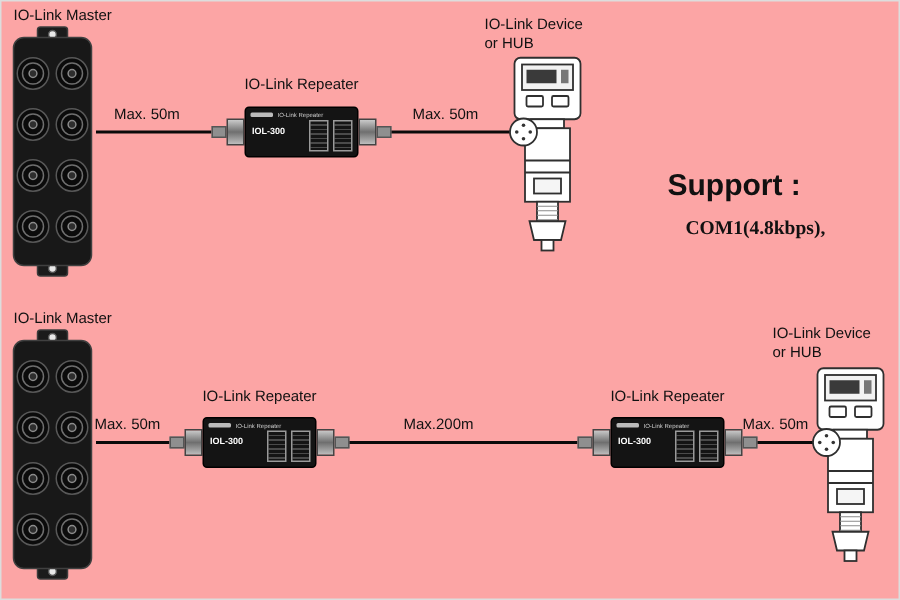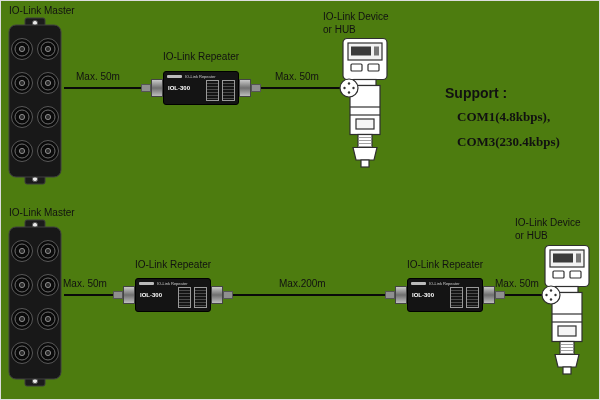--- a/index.html
+++ b/index.html
@@ -1,17 +1,17 @@
 <!DOCTYPE html>
 <html><head>
 <meta charset="utf-8">
 <style>
   html,body{margin:0;padding:0;background:#fff;}
   .canvas{
-    position:relative;width:600px;height:400px;background:#4d7c0f;
+    position:relative;width:600px;height:400px;background:#fca5a5;
     border:1px solid #ddd;box-sizing:border-box;overflow:hidden;
     font-family:"Liberation Sans", sans-serif;color:#111;
   }
   .comp-label{position:absolute;font-size:10px;color:#111;white-space:nowrap;}
   .dev-label{position:absolute;font-size:10px;color:#111;text-align:left;line-height:1.25;}
   .rep-label{position:absolute;font-size:10px;color:#111;text-align:center;white-space:nowrap;}
   .wire{position:absolute;height:2px;background:#0a0a0a;}
   .seg-label{position:absolute;font-size:10px;color:#111;white-space:nowrap;}
   .master-svg,.device-svg{position:absolute;}
   
@@ -22,21 +22,21 @@
   .nut.left{left:10px;} .nut.right{right:10px;}
   .rep-body{position:absolute;left:22px;top:5px;width:76px;height:34px;background:#141414;border:1px solid #000;border-radius:3px;box-sizing:border-box;}
   .rep-brand-mark{position:absolute;left:3px;top:3px;width:15px;height:3px;background:#d8d8d8;border-radius:1px;opacity:.85;}
   .rep-title{position:absolute;left:21px;top:2px;font-size:4px;line-height:5px;color:#cfcfcf;white-space:nowrap;}
   .rep-model{position:absolute;left:4px;top:13px;font-size:6px;line-height:7px;font-weight:bold;color:#fff;white-space:nowrap;}
   .pin-table{position:absolute;top:8px;width:13px;height:21px;border:1px solid #9a9a9a;box-sizing:border-box;
     background:repeating-linear-gradient(#141414 0 2px,#4a4a4a 2px 3px);}
   .pin-table.t1{right:19px;} .pin-table.t2{right:3px;}
   
   .support{position:absolute;left:444px;top:84px;}
-  .support-title{font-size:14px;font-weight:700;margin-bottom:8px;}
+  .support-title{font-size:20px;font-weight:700;margin-bottom:8px;margin-top:28px;}
   .support-line{font-size:13px;font-weight:600;margin:0 0 9px 12px;font-family:Liberation Serif, serif;}
 </style>
 </head>
 <body>
 
 <div class="canvas">
 
   <div class="comp-label" style="left:8px;top:4px">IO-Link Master</div>
 
   <svg class="master-svg" style="left:5px;top:16px" width="58" height="168" viewBox="0 0 58 168">
@@ -136,21 +136,20 @@
       <rect x="21" y="97.5" width="14" height="13"></rect>
       <path d="M21 100.5 h14 M21 103.5 h14 M21 106.5 h14 M21 109.5 h14" stroke="#8a8a8a" stroke-width="0.8"></path>
       <polygon points="16,110.5 40,110.5 37,123 19,123"></polygon>
       <rect x="24" y="123" width="8" height="7"></rect>
     </g>
   </svg>
 
   <div class="support">
     <div class="support-title">Support :</div>
     <div class="support-line">COM1(4.8kbps),</div>
-    <div class="support-line">COM3(230.4kbps)</div>
   </div>
 
   <div class="comp-label" style="left:8px;top:206px">IO-Link Master</div>
 
   <svg class="master-svg" style="left:5px;top:218px" width="58" height="168" viewBox="0 0 58 168">
     <rect x="19" y="1" width="20" height="10" rx="2" fill="#1b1b1b" stroke="#3c3c3c"></rect>
     <circle cx="29" cy="6" r="2.6" fill="#e8e8e8" stroke="#555"></circle>
     <rect x="19" y="157" width="20" height="10" rx="2" fill="#1b1b1b" stroke="#3c3c3c"></rect>
     <circle cx="29" cy="162" r="2.6" fill="#e8e8e8" stroke="#555"></circle>
     <rect x="3" y="8" width="52" height="152" rx="7" fill="#181818" stroke="#404040"></rect>
@@ -210,21 +209,21 @@
       <div class="rep-title">IO-Link Repeater</div>
       <div class="rep-model">IOL-300</div>
       <div class="pin-table t1"></div>
       <div class="pin-table t2"></div>
     </div>
     <div class="nut right"></div>
     <div class="stub right"></div>
   </div>
 
   <div class="wire" style="left:232px;top:293px;width:152px"></div>
-  <div class="seg-label" style="left:278px;top:277px">Max.200m</div>
+  <div class="seg-label" style="left:268px;top:277px">Max.200m</div>
 
   <div class="rep-label" style="left:404px;top:258px;width:80px">IO-Link Repeater</div>
   <div class="repeater" style="left:384px;top:272px">
     <div class="stub left"></div>
     <div class="nut left"></div>
     <div class="rep-body">
       <div class="rep-brand-mark"></div>
       <div class="rep-title">IO-Link Repeater</div>
       <div class="rep-model">IOL-300</div>
       <div class="pin-table t1"></div>

